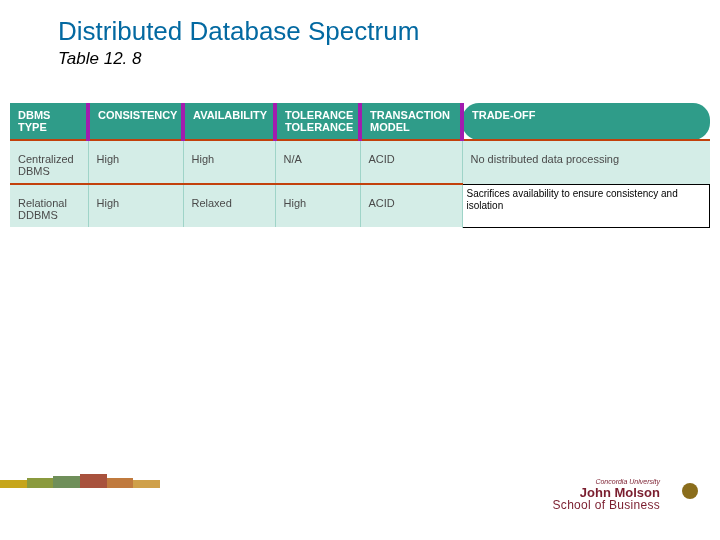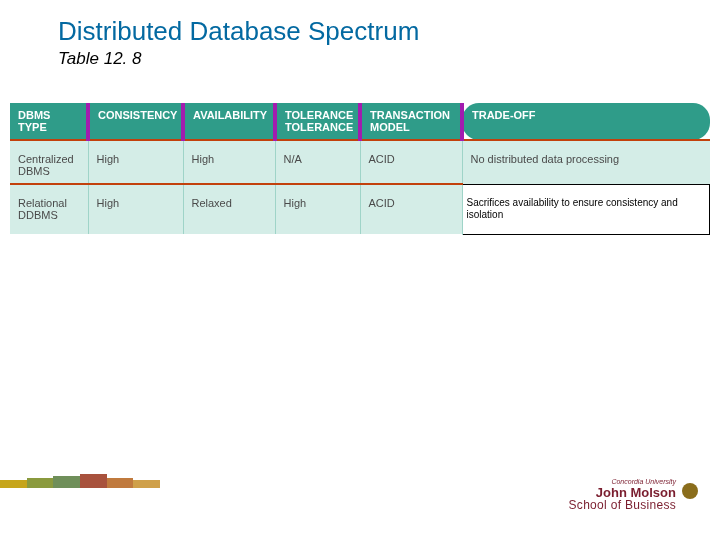--- a/index.html
+++ b/index.html
@@ -51,21 +51,21 @@
     border-top: 2px solid #c2410c;
   }
   .tbl td:last-child { border-right: none; }
   .tbl tbody tr.r1 td { }
   .tbl tbody tr.r2 td.cell-tradeoff {
     background: #fff;
     color: #000;
     font-size: 10px;
     line-height: 1.25;
     border: 1px solid #000;
-    padding: 12px 4px;
+    padding: 3px 4px;
   }
   .col-type { width: 78px; }
   .col-consist { width: 95px; }
   .col-avail { width: 92px; }
   .col-part { width: 85px; }
   .col-trans { width: 102px; }
   .col-trade { width: auto; }
 
   .footer-bars {
     position: absolute;
@@ -95,21 +95,21 @@
   .logo .circle {
     display:inline-block;
     width:16px; height:16px;
     border-radius:50%;
     background:#8a6d1c;
     vertical-align: middle;
     margin-left:6px;
     position: relative;
     top: -4px;
   }
-  .logo-row { display:flex; align-items:center; justify-content:flex-end; gap:0;}
+  .logo-row { display:flex; align-items:center; justify-content:flex-end; gap:16px;}
   .logo-text { display:flex; flex-direction:column; align-items:flex-end;}
 </style>
 </head>
 <body>
 
 <h1 class="title">Distributed Database Spectrum</h1>
 <div class="subtitle">Table 12. 8</div>
 
 <table class="tbl">
   <colgroup>

